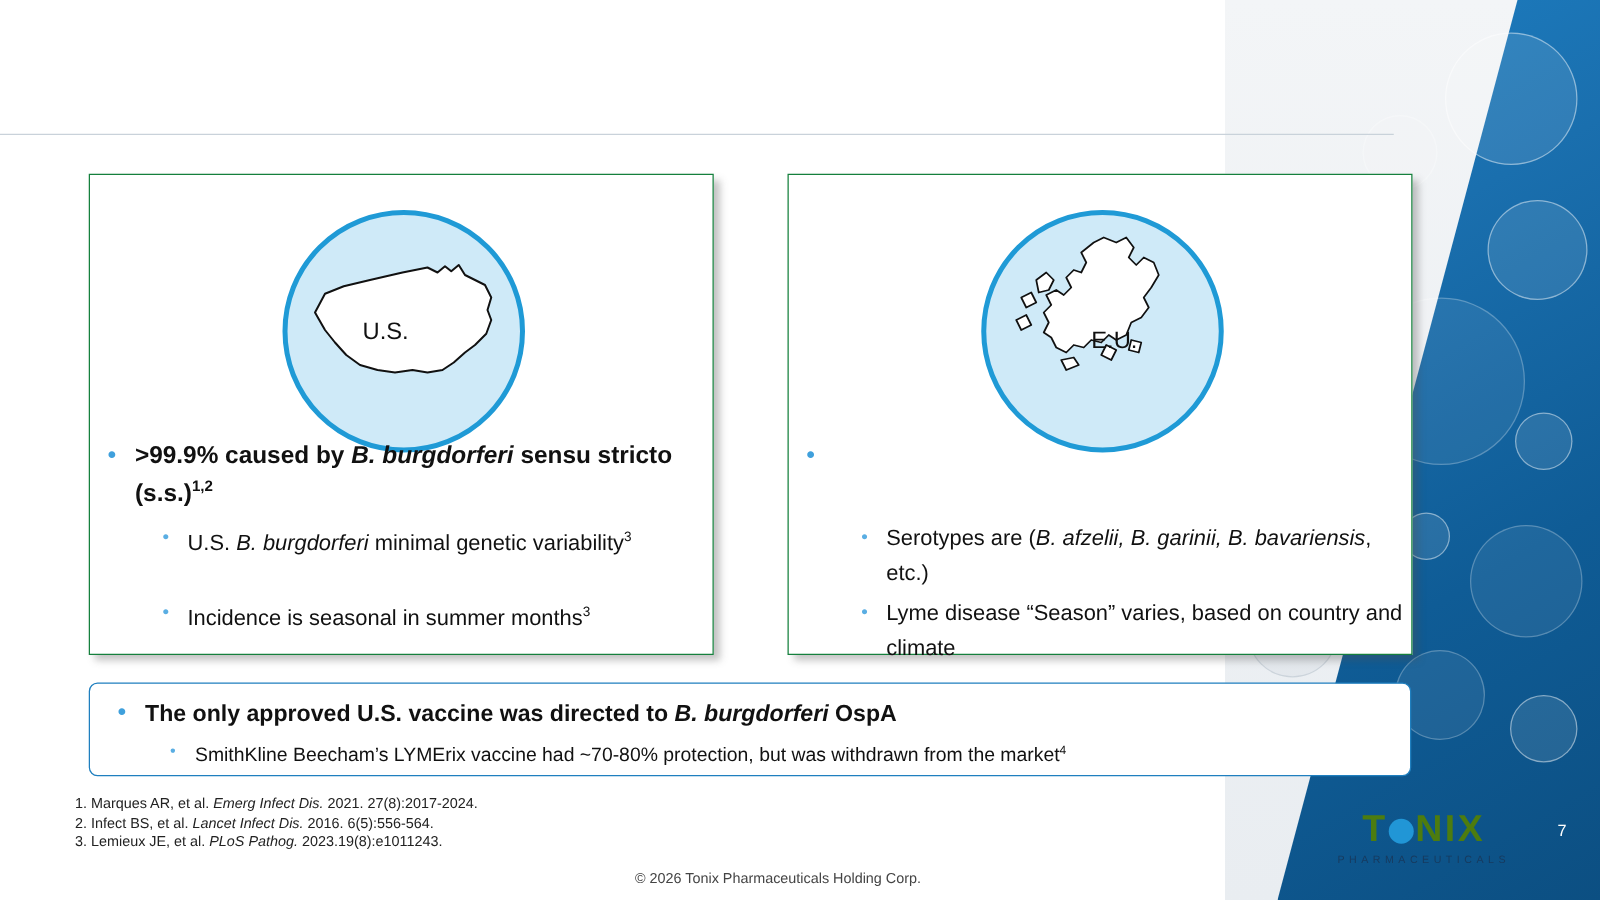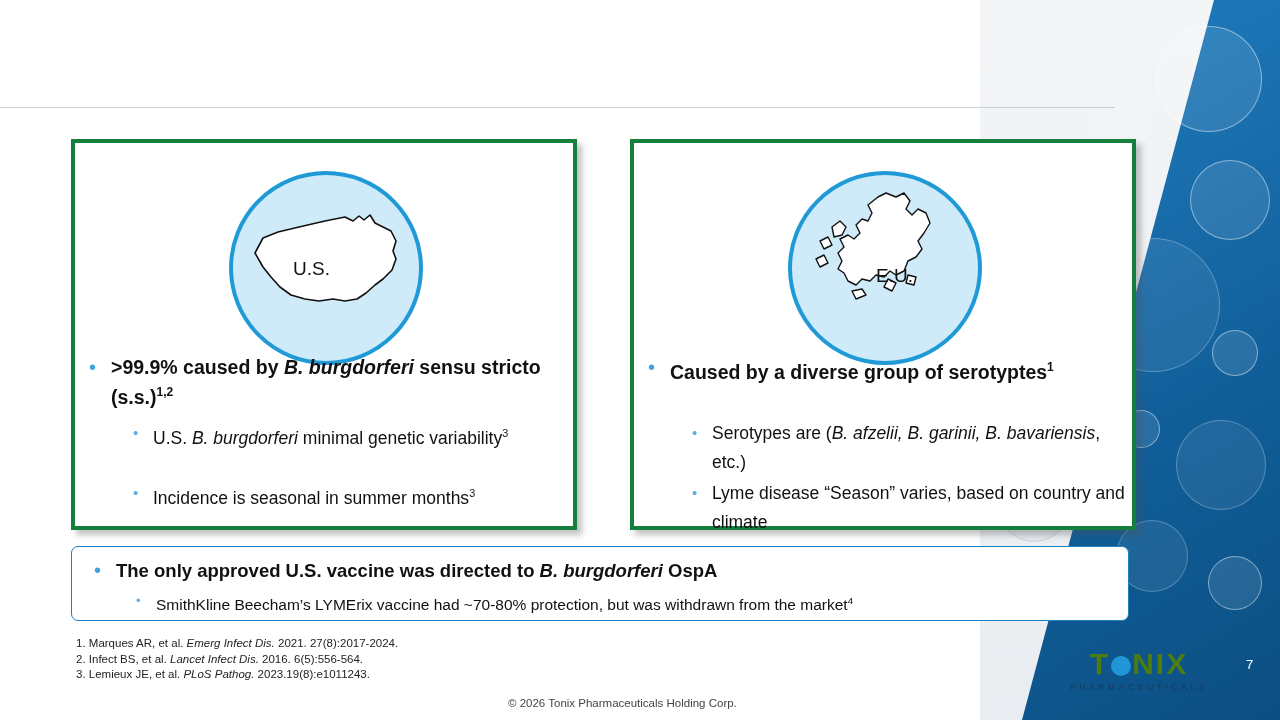--- a/index.html
+++ b/index.html
@@ -78,21 +78,21 @@
     top: 107px;
     width: 1115px;
     height: 1px;
     background: #c9d2da;
   }
 
   
   .card {
     position: absolute;
     background: #ffffff;
-    border: 4px solid #15803d;
+    border: 1px solid #15803d;
     box-shadow: 5px 5px 6px rgba(80,80,80,0.35);
   }
   #card-us { left: 71px; top: 139px; width: 498px; height: 383px; }
   #card-eu { left: 630px; top: 139px; width: 498px; height: 383px; }
 
   .globe {
     position: absolute;
     border-radius: 50%;
     background: #cfeaf8;
     border: 4px solid #1f9ad6;
@@ -166,21 +166,21 @@
   }
   #bottom-b1 { left: 22px; top: 11px; }
   #bottom-b1 .txt { font-size: 18.5px; }
   #bottom-b2 { left: 58px; top: 44px; }
   #bottom-b2 .txt { font-size: 15.5px; line-height: 20px; }
   #bottom-b2 .dot { font-size: 13px; line-height: 20px; }
 
   
   .footnotes {
     position: absolute;
-    left: 76px;
+    left: 60px;
     top: 636px;
     font-size: 11.5px;
     color: #222;
     line-height: 15.5px;
   }
   .copyright {
     position: absolute;
     left: 508px;
     top: 697px;
     font-size: 11.5px;
@@ -288,21 +288,20 @@
           <path d="M96 104 L104 108 L100 116 L92 112 Z"></path>
           <path d="M116 100 L124 102 L122 110 L114 108 Z"></path>
           <path d="M60 116 L70 114 L74 120 L64 124 Z"></path>
         </g>
       </svg>
       <div class="globe-label" id="label-eu">E.U.</div>
     </div>
 
     <div class="b1" style="left:14px; top:212px; width:470px;">
       <span class="dot">•</span>
-      <span class="txt"><span>Caused by a diverse group of serotyptes</span><em></em><span></span><sup>1</sup></span>
     </div>
 
     <div class="b2" style="left:52px; top:278px; width:440px;">
       <span class="dot">•</span>
       <span class="txt"><span>Serotypes are (</span><em>B. afzelii, B. garinii, B. bavariensis</em><span>, etc.)</span><sup></sup></span>
     </div>
 
     <div class="b2" style="left:52px; top:338px; width:440px;">
       <span class="dot">•</span>
       <span class="txt"><span>Lyme disease “Season” varies, based on country and climate</span><em></em><span></span><sup></sup></span>

